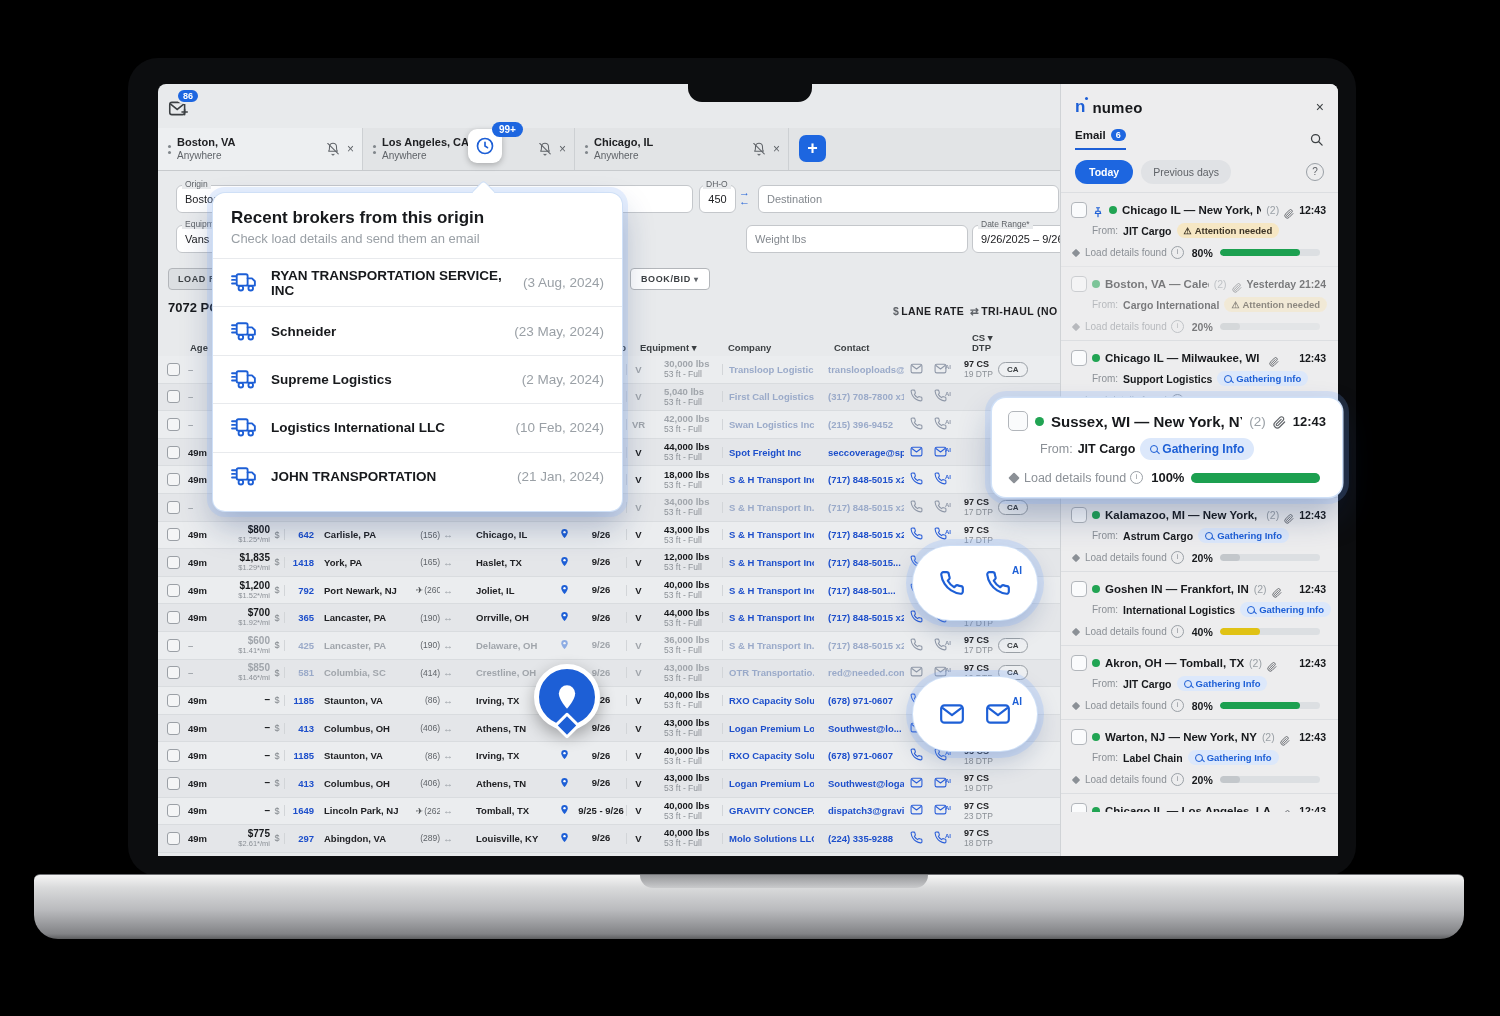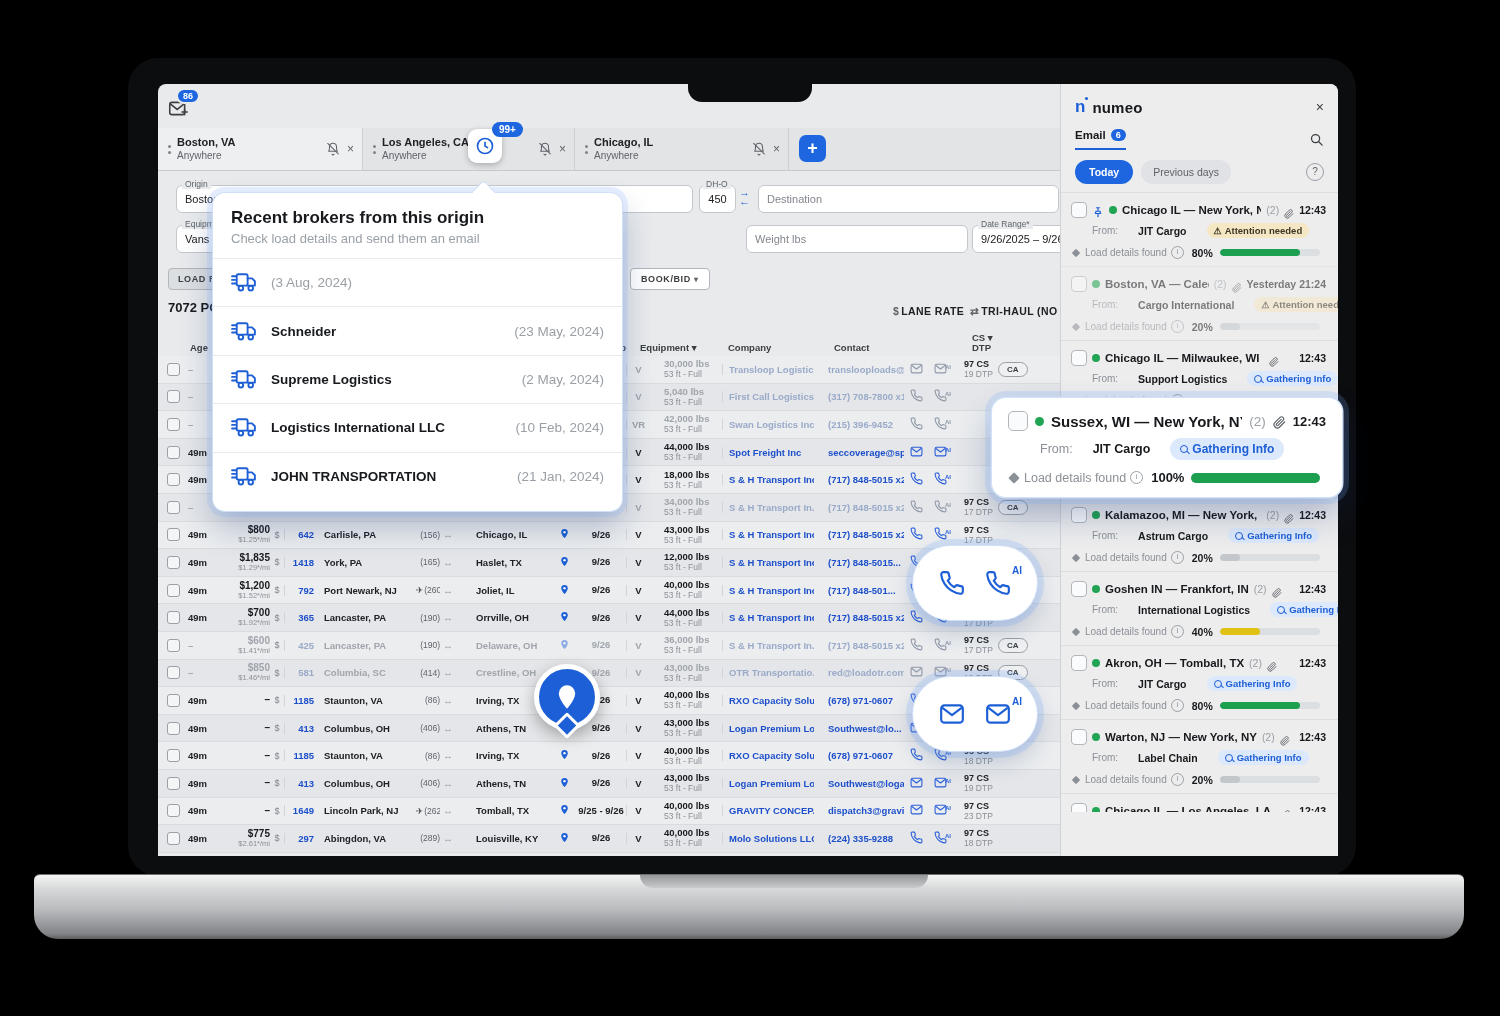--- a/index.html
+++ b/index.html
@@ -136,21 +136,21 @@
   .r1{display:flex;align-items:center;gap:5px;}
   .sckb{width:14px;height:14px;border:1.4px solid #b2b6bb;border-radius:4px;background:#fafbfc;flex:none;}
   .epin{width:12px;height:12px;color:#1d5fd6;flex:none;}
   .epin svg{width:12px;height:12px;}
   .dot{width:8px;height:8px;border-radius:50%;background:#21a453;flex:none;}
   .route{font-size:11.5px;font-weight:700;color:#17191c;white-space:nowrap;overflow:hidden;}
   .cnt{font-size:10.5px;color:#9aa0a6;}
   .clip{width:10px;height:10px;color:#5f6368;flex:none;}
   .clip svg{width:10px;height:10px;}
   .time{margin-left:auto;font-size:10.5px;font-weight:600;color:#17191c;white-space:nowrap;}
-  .r2{margin:5px 0 0 21px;display:flex;gap:20px;align-items:center;}
+  .r2{margin:5px 0 0 21px;display:flex;gap:5px;align-items:center;}
   .frm{font-size:10px;color:#8b9096;}
   .who{font-size:10.5px;font-weight:700;color:#17191c;white-space:nowrap;}
   .badge{display:inline-flex;align-items:center;border-radius:9px;padding:2px 7px;font-size:9.5px;font-weight:700;white-space:nowrap;}
   .badge.warn{background:#f6e7c4;color:#3d3526;}
   .badge.info{background:#dce8fb;color:#1d5fd6;}
   .bwarn{margin-right:3px;font-size:9px;}
   .mag{width:6px;height:6px;border:1.4px solid currentColor;border-radius:50%;position:relative;display:inline-block;margin-right:4px;}
   .mag::after{content:"";position:absolute;width:4px;height:1.4px;background:currentColor;transform:rotate(45deg);right:-3px;bottom:-1px;}
   .r3{margin-top:8px;display:flex;align-items:center;}
   .spark{width:6px;height:6px;background:#8b9096;transform:rotate(45deg);border-radius:1px;margin:0 6px 0 2px;flex:none;}
@@ -786,21 +786,21 @@
                   <path fill="currentColor" d="M12 2a7 7 0 0 0-7 7c0 5.25 7 13 7 13s7-7.75 7-13a7 7 0 0 0-7-7z"></path>
                   <circle cx="12" cy="9" r="2.6" fill="#fff"></circle>
                 </svg></span></span>
     <span class="c date">9/26</span>
     <span class="c eq">V</span>
     <span class="c wt">
               <b>43,000 lbs</b>
               <i>53 ft - Full</i>
             </span>
     <span class="c co">OTR Transportatio...</span>
-    <span class="c ct">red@loadotr.com</span>
+    <span class="c ct">red@needed.com</span>
     <span class="c ic i1"><span class="icw"><svg viewBox="0 0 24 24" fill="none" stroke="currentColor" stroke-width="2" stroke-linecap="round" stroke-linejoin="round">
                   <rect x="2" y="4" width="20" height="16" rx="3"></rect>
                   <path d="M3.5 6.5 12 13l8.5-6.5"></path>
                 </svg></span></span>
     <span class="c ic i2"><span class="icw"><svg viewBox="0 0 24 24" fill="none" stroke="currentColor" stroke-width="2" stroke-linecap="round" stroke-linejoin="round">
                   <rect x="2" y="4" width="20" height="16" rx="3"></rect>
                   <path d="M3.5 6.5 12 13l8.5-6.5"></path>
                 </svg></span><b class="ailab">AI</b></span>
     <span class="c cs">
               <b>97 CS</b>
@@ -1307,20 +1307,21 @@
     <div class="ps">Check load details and send them an email</div>
     <div id="broker-list">
         <div class="bitem">
     <span class="btruck"><svg viewBox="0 0 26 22" fill="none" stroke="currentColor" stroke-width="1.8" stroke-linecap="round" stroke-linejoin="round">
               <path d="M1 5h4M1 8.5h3M1 12h4"></path>
               <rect x="5.5" y="3" width="10.5" height="11" rx="1.6"></rect>
               <path d="M16 7h4.2L23 9.8V14h-7"></path>
               <circle cx="9.5" cy="16.5" r="2.2"></circle>
               <circle cx="19" cy="16.5" r="2.2"></circle>
             </svg></span>
+    <span class="bname">RYAN TRANSPORTATION SERVICE, INC</span>
     <span class="bdate">(3 Aug, 2024)</span>
   </div>
         <div class="bitem">
     <span class="btruck"><svg viewBox="0 0 26 22" fill="none" stroke="currentColor" stroke-width="1.8" stroke-linecap="round" stroke-linejoin="round">
               <path d="M1 5h4M1 8.5h3M1 12h4"></path>
               <rect x="5.5" y="3" width="10.5" height="11" rx="1.6"></rect>
               <path d="M16 7h4.2L23 9.8V14h-7"></path>
               <circle cx="9.5" cy="16.5" r="2.2"></circle>
               <circle cx="19" cy="16.5" r="2.2"></circle>
             </svg></span>

